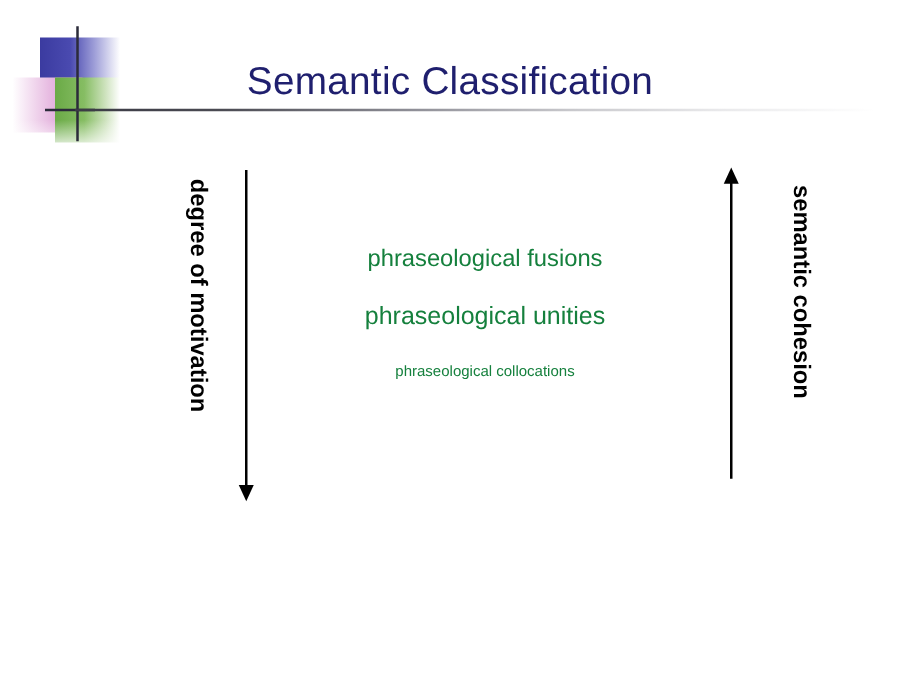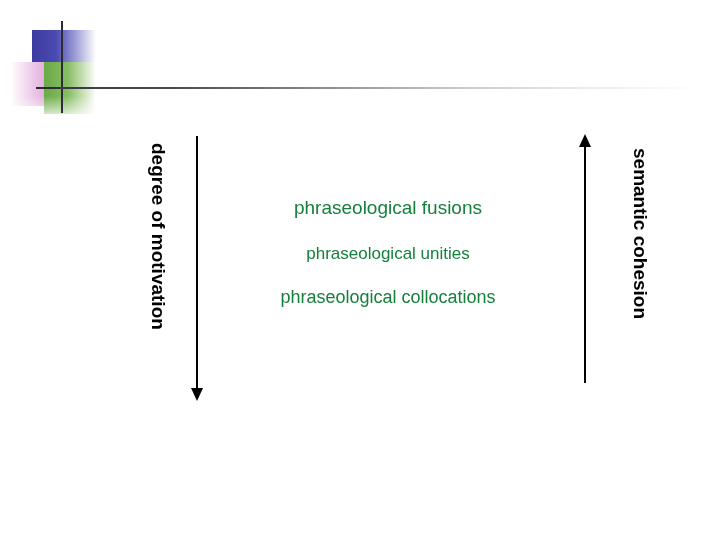--- a/index.html
+++ b/index.html
@@ -204,37 +204,38 @@
     width: 376px;
     text-align: center;
     color: #000000;
   }
   .term {
     font-family: "Liberation Sans", sans-serif;
     color: #15803d;
     white-space: nowrap;
   }
   .term-1 { font-size: 19px; line-height: 23px; margin-bottom: 23px; }
-  .term-2 { font-size: 17px; line-height: 23px; margin-bottom: 21px; }
-  .term-3 { font-size: 18px; line-height: 22px; }
+  .term-2 { font-size: 20px; line-height: 23px; margin-bottom: 21px; }
+  .term-3 { font-size: 12px; line-height: 22px; }
 </style>
 </head>
 <body>
 
 <div id="slide">
 
   <div id="logo">
     <div class="sq sq-blue"></div>
     <div class="sq sq-magenta"></div>
     <div class="sq sq-green"></div>
     <div class="sq-fadebottom"></div>
     <div class="logo-vline"></div>
     <div class="logo-hstub"></div>
   </div>
 
+  <div id="title">Semantic Classification</div>
 
   <div id="title-rule"></div>
 
   <div id="label-left" class="vlabel">degree of motivation</div>
 
   <div id="arrow-left" class="arrow">
     <div class="arrow-line"></div>
     <div class="arrow-head"></div>
   </div>
 

